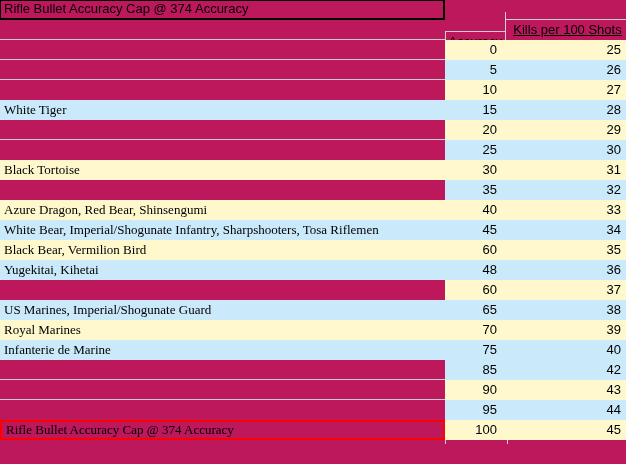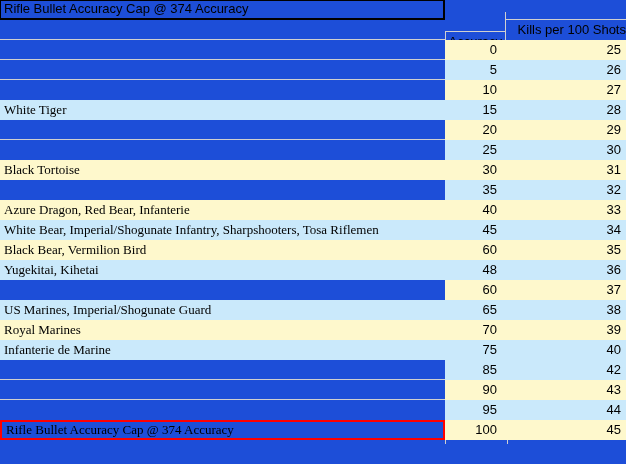--- a/index.html
+++ b/index.html
@@ -1,19 +1,19 @@
 <!DOCTYPE html>
 <html style="--row-yellow: #FEF8CC; --row-blue: #CAE9FB; --grid: #D0D0D0; --cap-border: #FF0000; --title-border: #000000;"><head>
 <meta charset="utf-8">
 <style>
   html, body { margin: 0; padding: 0; background: #ffffff; }
   .sheet {
     position: relative;
     width: 626px; height: 464px;
-    background: #1d4ed8;
+    background: #be185d;
     font-family: "Liberation Sans", sans-serif;
     font-size: 13px;
     color: #000000;
     overflow: hidden;
   }
   .row { display: flex; height: 20px; line-height: 20px; }
   .cell {
     box-sizing: border-box;
     white-space: nowrap;
     overflow: hidden;
@@ -39,21 +39,21 @@
     border-right-width: 2px;
     border-bottom-width: 2px;
     padding-left: 3px;
     line-height: 16px;
   }
   .b1 { width: 61px; }
   .c1 { flex: 1; }
 
   
   .hdr-b { width: 61px; text-align: right; padding-right: 3px; }
-  .hdr-c { flex: 1; text-align: right; padding-left: 3px; }
+  .hdr-c { flex: 1; text-align: center; padding-left: 3px; text-decoration: underline; }
 
   
   .cap-cell {
     border: 2px solid var(--cap-border);
     line-height: 16px;
   }
 
   
   .partial { display: flex; height: 4px; }
   .partial .pa { width: 445px; }
@@ -112,21 +112,21 @@
         <div class="cell col-a fill-yellow">Black Tortoise</div>
         <div class="cell col-b fill-yellow">30</div>
         <div class="cell col-c fill-yellow">31</div>
       </div>
       <div class="row">
         <div class="cell col-a"></div>
         <div class="cell col-b fill-blue">35</div>
         <div class="cell col-c fill-blue">32</div>
       </div>
       <div class="row">
-        <div class="cell col-a fill-yellow">Azure Dragon, Red Bear, Infanterie</div>
+        <div class="cell col-a fill-yellow">Azure Dragon, Red Bear, Shinsengumi</div>
         <div class="cell col-b fill-yellow">40</div>
         <div class="cell col-c fill-yellow">33</div>
       </div>
       <div class="row">
         <div class="cell col-a fill-blue">White Bear, Imperial/Shogunate Infantry, Sharpshooters, Tosa Riflemen</div>
         <div class="cell col-b fill-blue">45</div>
         <div class="cell col-c fill-blue">34</div>
       </div>
       <div class="row">
         <div class="cell col-a fill-yellow">Black Bear, Vermilion Bird</div>

